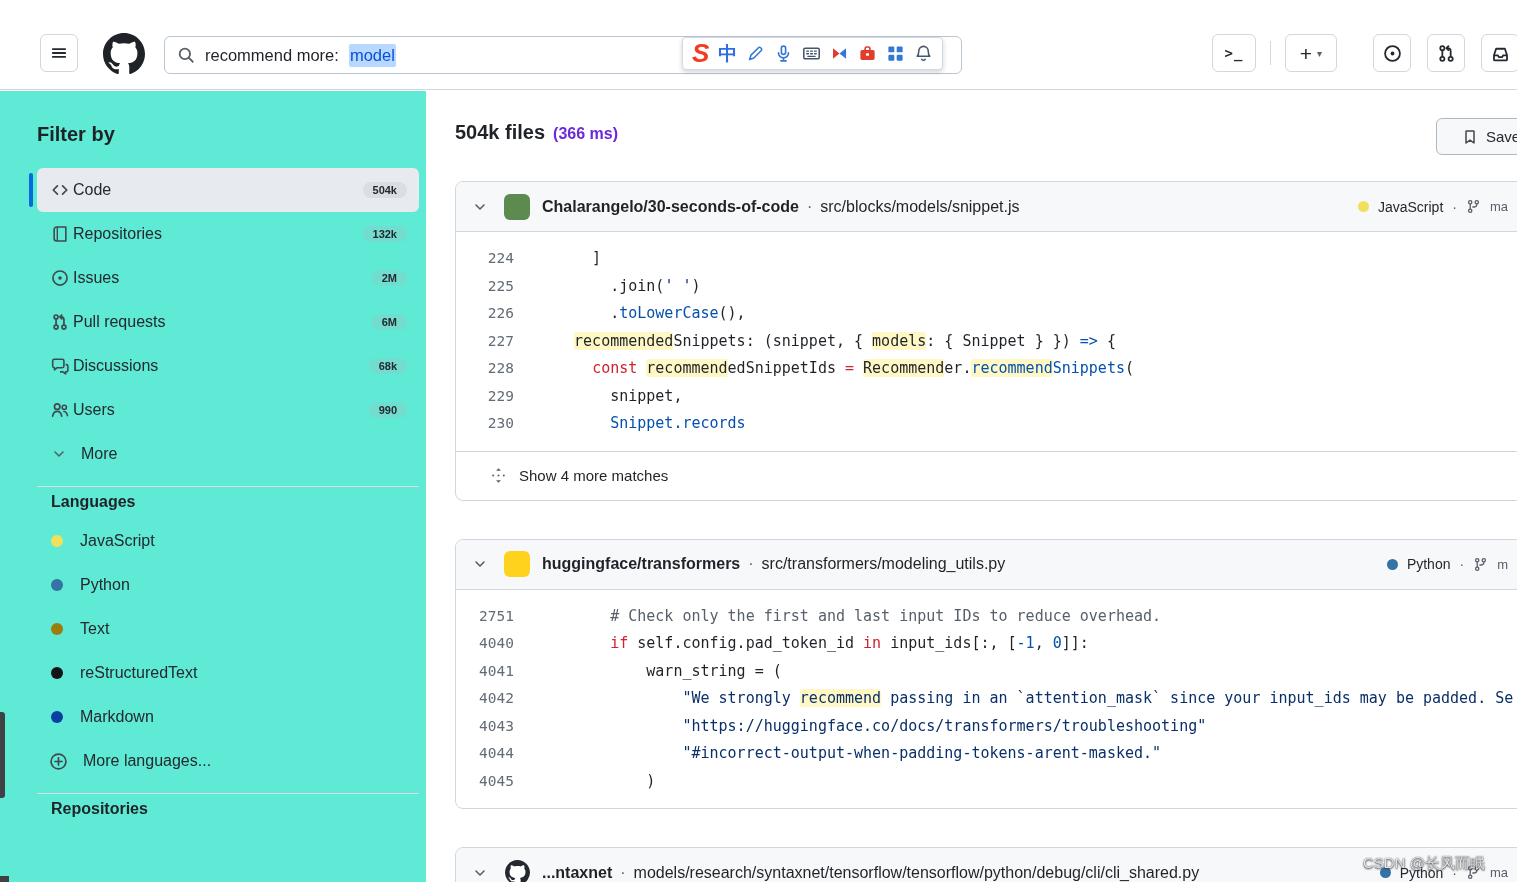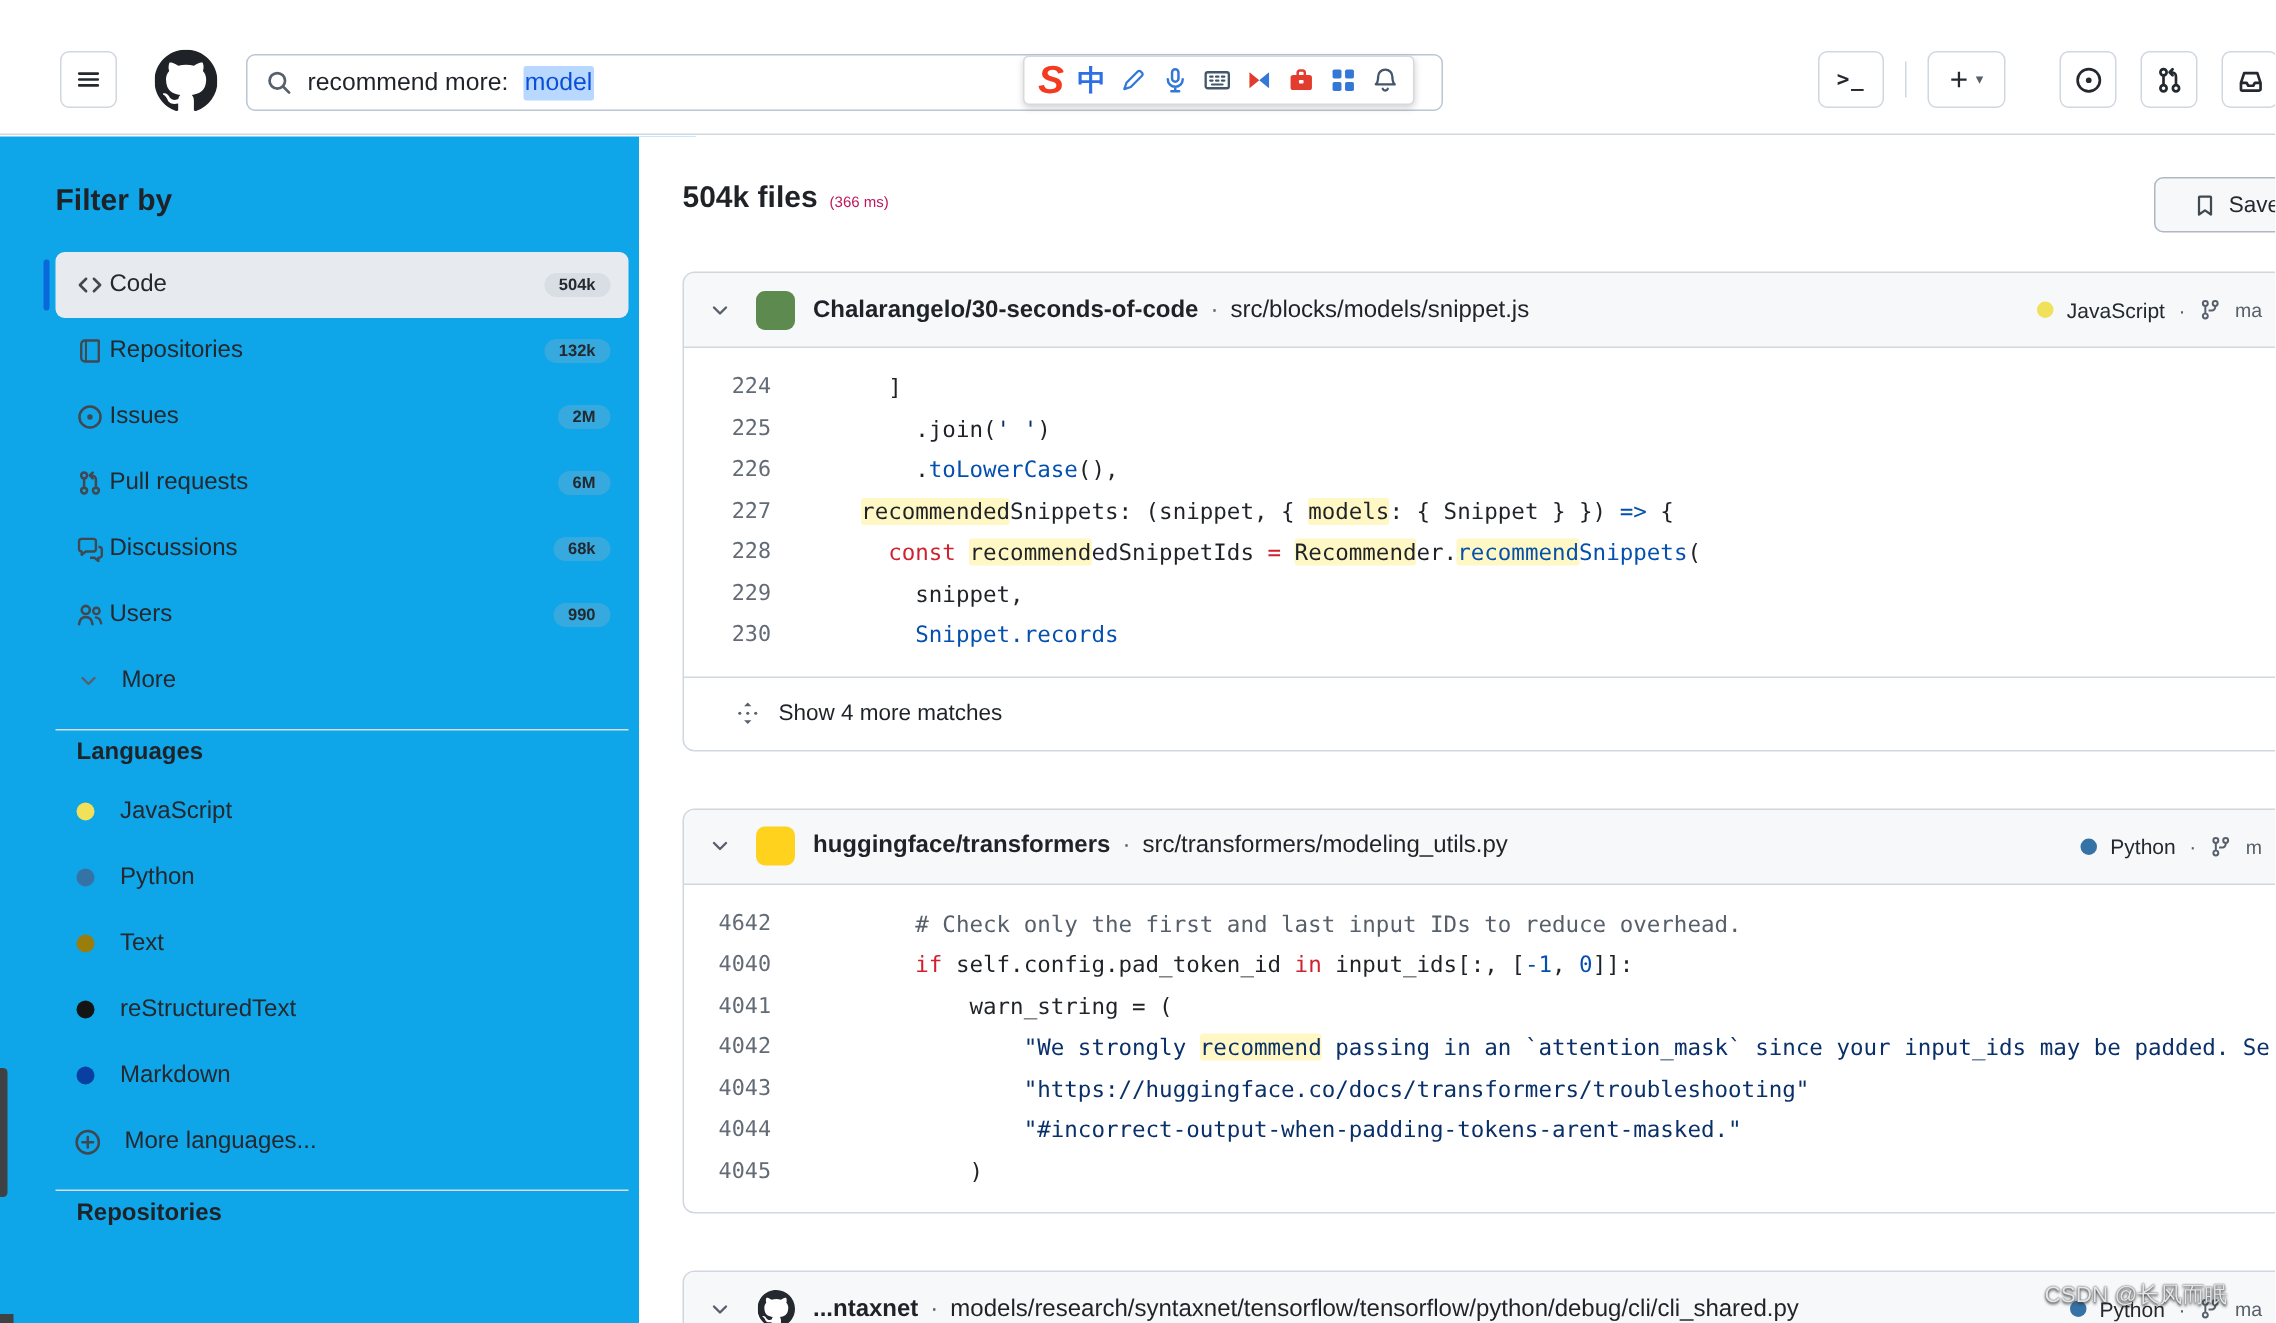--- a/index.html
+++ b/index.html
@@ -34,21 +34,21 @@
     display:flex;align-items:center;justify-content:center;color:#24292f}
   .hbtn svg{width:19px;height:19px}
   .term{width:44px;font-family:"DejaVu Sans Mono",monospace;font-size:14px;font-weight:700;letter-spacing:1px}
   .hdr-div{width:1px;height:24px;background:#d0d7de;margin:0 14px}
   .plusbtn{width:52px;gap:5px}
   .plus-glyph{font-size:21px;font-weight:400;line-height:1}
   .caret{font-size:10px;color:#57606a}
   .ml36{margin-left:36px}.ml16{margin-left:16px}
 
   
-  .sidebar{position:absolute;top:91px;left:0;bottom:0;width:464px;border-right:1px solid #d0d7de;background:#0ea5e9;
+  .sidebar{position:absolute;top:91px;left:0;bottom:0;width:464px;border-right:1px solid #d0d7de;background:#5eead4;
     padding:0 44px 0 37px}
   .sb-title{font-size:20px;font-weight:700;margin:32px 0 22px;color:#1f2328}
   .f-row{position:relative;height:44px;display:flex;align-items:center;gap:4px;border-radius:6px;padding:0 12px 0 14px}
   .f-row.active{background:#e7ebf0}
   .f-row.active::before{content:"";position:absolute;left:-8px;top:5px;bottom:5px;width:4px;border-radius:2px;background:#0969da}
   .f-ico{width:18px;height:18px;color:#404850;flex:0 0 auto}
   .f-label{font-size:16px;color:#24292f;flex:1}
   .f-count{font-size:11px;font-weight:700;color:#24292f;background:rgba(175,184,193,.25);padding:2px 10px;border-radius:20px}
   .more-row{height:44px;display:flex;align-items:center;gap:14px;padding:0 12px 0 14px;font-size:16px;color:#24292f}
   .more-row svg{width:16px;height:16px;color:#57606a}
@@ -61,21 +61,21 @@
   .sb-scroll{position:absolute;right:5px;top:8px;bottom:8px;width:13px}
   .sb-arrow{position:absolute;top:6px;left:2px;width:0;height:0;border-left:5px solid transparent;border-right:5px solid transparent;border-bottom:7px solid #7a7f85}
   .sb-thumb{position:absolute;top:20px;left:2px;width:9px;height:452px;background:#96999e;border-radius:5px}
 
   
   .main{position:absolute;top:91px;left:426px;right:0;bottom:0;overflow:hidden;background:#fff}
   .results{position:relative;width:1130px;margin-left:29px}
   .res-head{position:relative;margin-top:30px;height:40px}
   .res-title{display:flex;align-items:baseline;gap:8px}
   .res-count{font-size:20px;font-weight:700;color:#1f2328}
-  .res-ms{font-size:10px;color:#be185d;font-weight:400}
+  .res-ms{font-size:16px;color:#6d28d9;font-weight:700}
   .save-btn{position:absolute;left:981px;top:-3px;height:37px;width:110px;border:1px solid #afb8c1;background:#f6f8fa;
     border-radius:6px;display:flex;align-items:center;justify-content:center;gap:8px;font-size:15px;font-weight:500;color:#24292f}
   .save-btn svg{width:16px;height:16px;color:#404850}
 
   .card{border:1px solid #d0d7de;border-radius:8px;background:#fff;margin-top:20px;overflow:hidden}
   .card + .card{margin-top:38px}
   .card-h{height:50px;background:#f6f8fa;border-bottom:1px solid #d0d7de;display:flex;align-items:center;padding:0 16px;gap:12px}
   .chev-btn{width:20px;color:#57606a;flex:0 0 auto}
   .chev-ic{width:16px;height:16px}
   .avatar{width:26px;height:26px;border-radius:6px;flex:0 0 auto}
@@ -471,21 +471,21 @@
                 <span class="meta-lang">Python</span>
                 <span class="sep">·</span>
                 <svg viewBox="0 0 16 16" class="branch-ic">
                   <use href="#i-branch"></use>
                 </svg>
                 <span class="meta-branch">m</span>
               </div>
             </header>
             <div class="card-code">
               <div class="cl">
-                <span class="ln">4642</span>
+                <span class="ln">2751</span>
                 <span class="lc"><span class="seg">      </span><span class="seg cm"># Check only the first and last input IDs to reduce overhead.</span></span>
               </div>
               <div class="cl">
                 <span class="ln">4040</span>
                 <span class="lc"><span class="seg">      </span><span class="seg kw">if</span><span class="seg"> self.config.pad_token_id </span><span class="seg kw">in</span><span class="seg"> input_ids[:, [</span><span class="seg ent">-1</span><span class="seg">, </span><span class="seg ent">0</span><span class="seg">]]:</span></span>
               </div>
               <div class="cl">
                 <span class="ln">4041</span>
                 <span class="lc"><span class="seg">          warn_string = (</span></span>
               </div>

